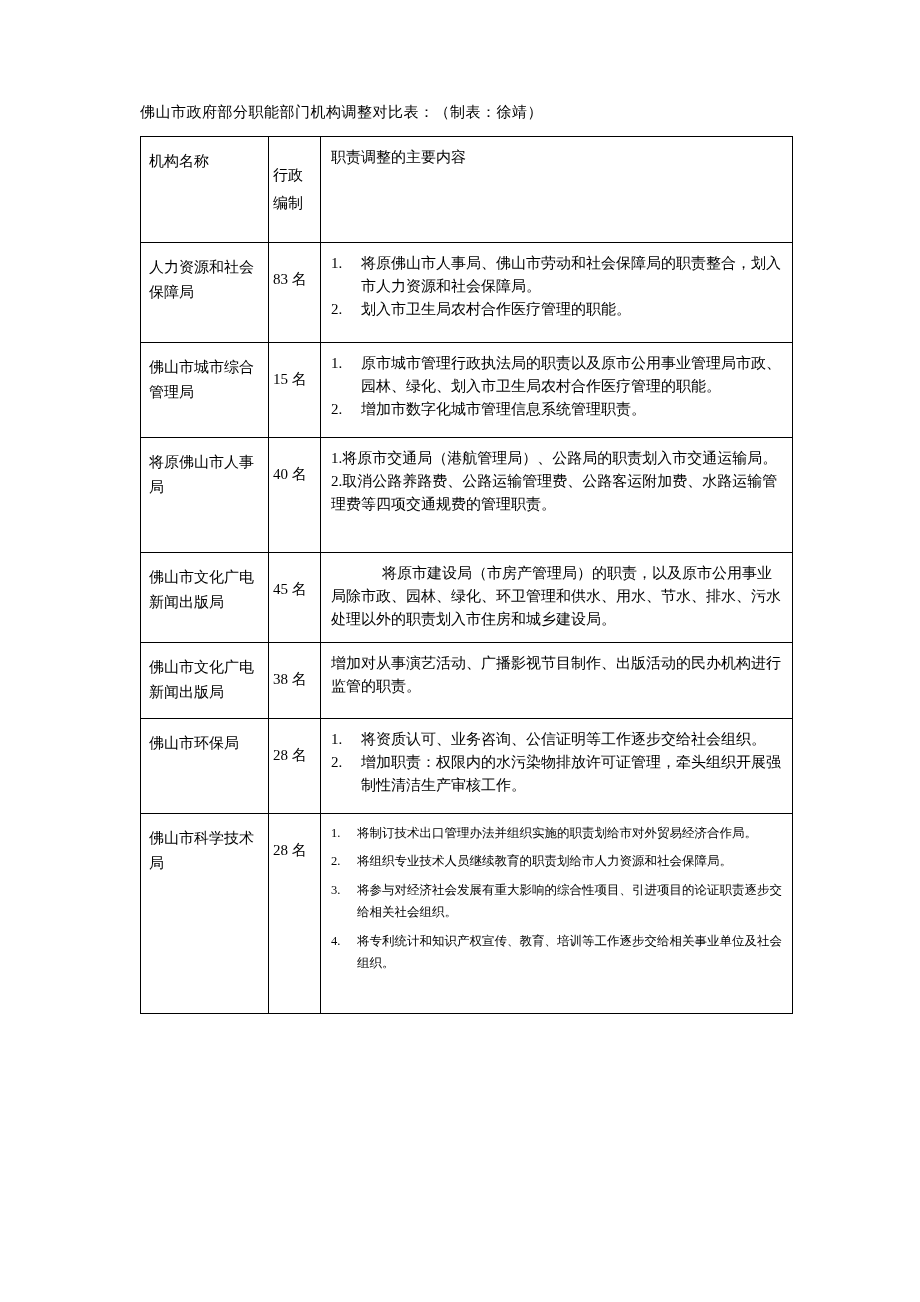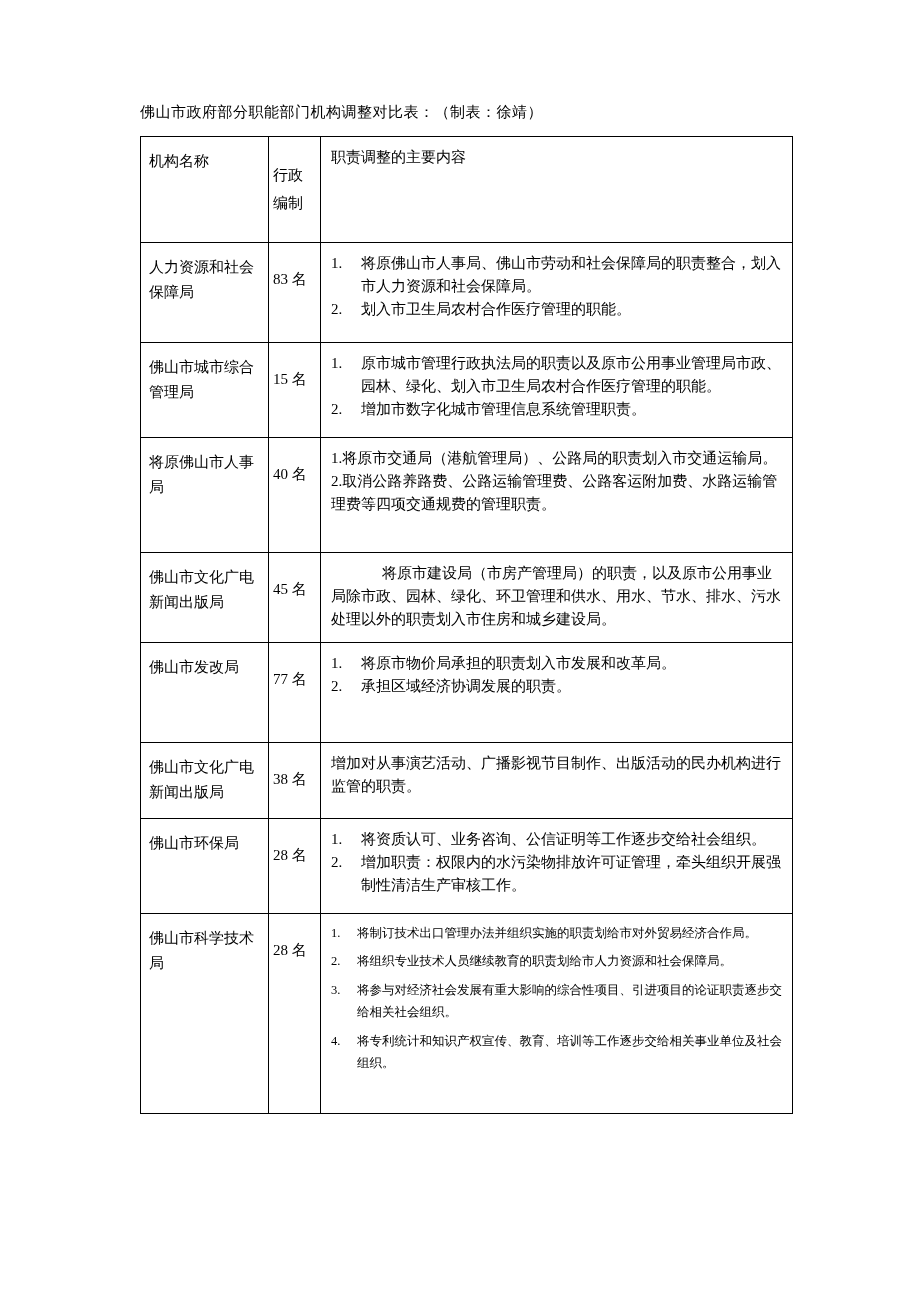--- a/index.html
+++ b/index.html
@@ -102,34 +102,20 @@
       </tr>
 
       <tr style="height:90px;">
         <td class="c-name">佛山市文化广电新闻出版局</td>
         <td class="c-quota">45 名</td>
         <td class="c-content">
           <div class="para indent">将原市建设局（市房产管理局）的职责，以及原市公用事业局除市政、园林、绿化、环卫管理和供水、用水、节水、排水、污水处理以外的职责划入市住房和城乡建设局。</div>
         </td>
       </tr>
 
-      <tr style="height:100px;">
-        <td class="c-name">佛山市发改局</td>
-        <td class="c-quota">77 名</td>
-        <td class="c-content">
-          <div class="item">
-            <span class="num">1.</span>
-            <span class="txt">将原市物价局承担的职责划入市发展和改革局。</span>
-          </div>
-          <div class="item">
-            <span class="num">2.</span>
-            <span class="txt">承担区域经济协调发展的职责。</span>
-          </div>
-        </td>
-      </tr>
 
       <tr style="height:75px;">
         <td class="c-name">佛山市文化广电新闻出版局</td>
         <td class="c-quota">38 名</td>
         <td class="c-content">
           <div class="para">增加对从事演艺活动、广播影视节目制作、出版活动的民办机构进行监管的职责。</div>
         </td>
       </tr>
 
       <tr style="height:95px;">

